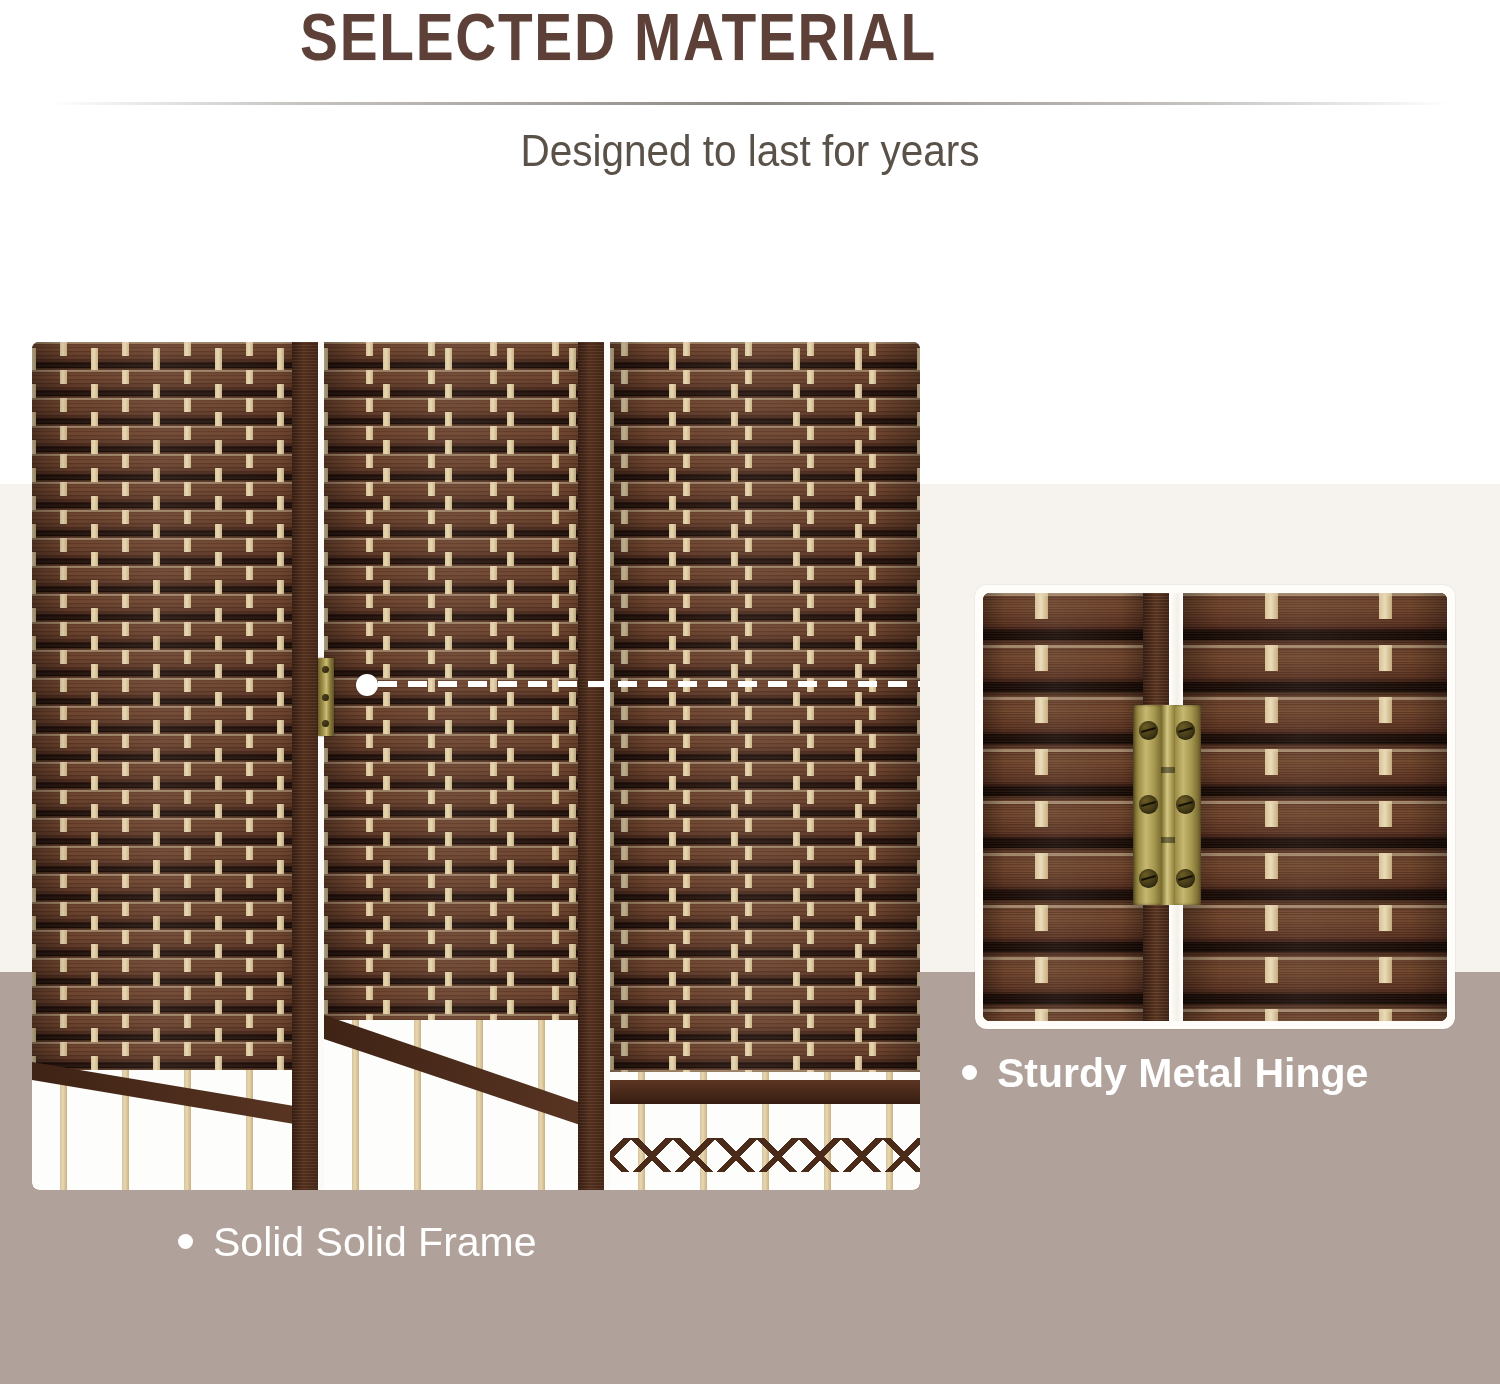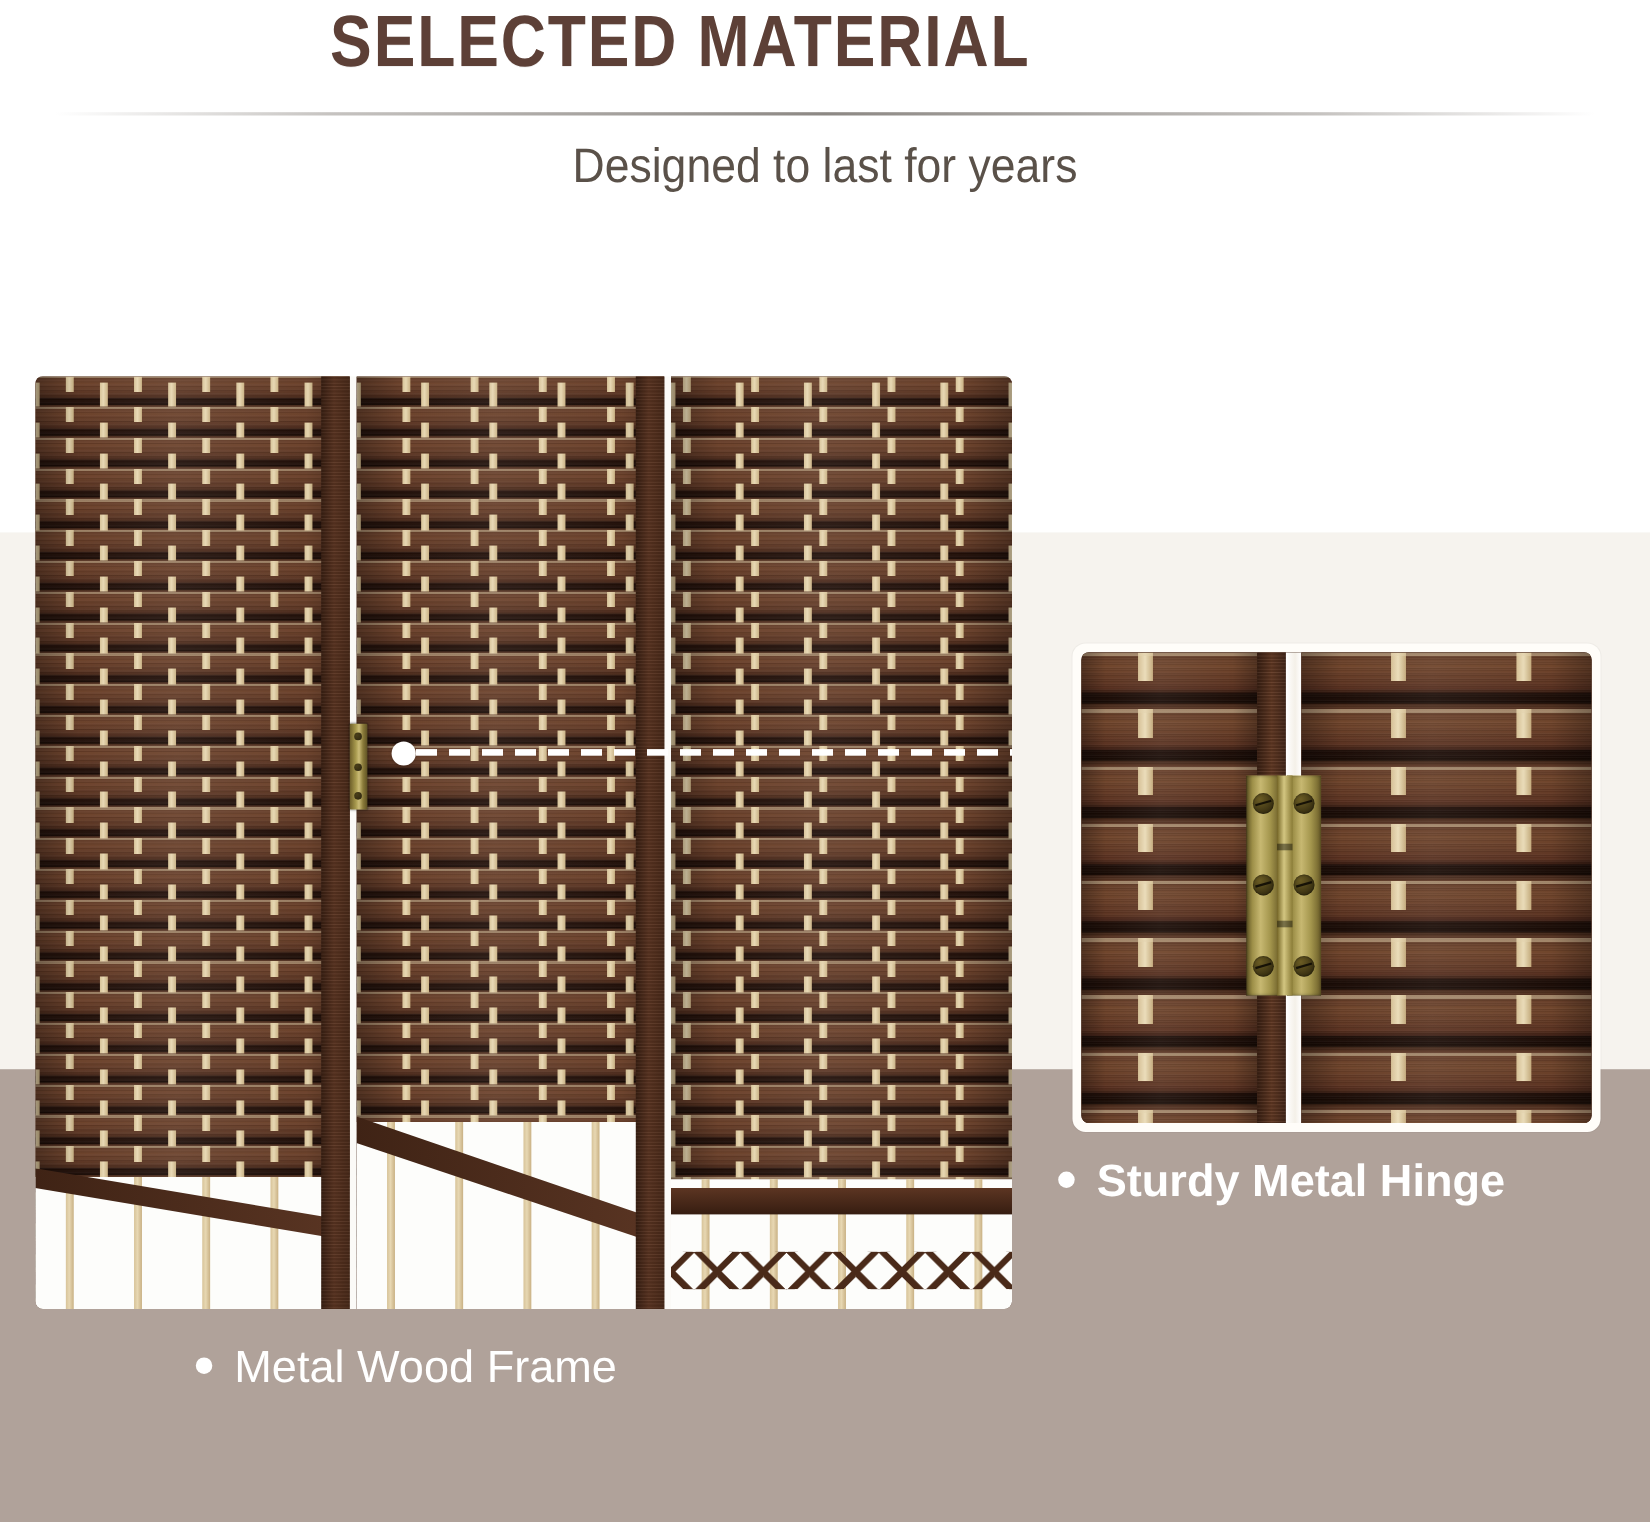--- a/index.html
+++ b/index.html
@@ -403,16 +403,16 @@
         <span class="iscrew" style="left:43px;top:164px"></span>
       </div>
     </div>
   </div>
 
   <div class="caption cap-hinge">
     <span class="bullet"></span><span>Sturdy Metal Hinge</span>
   </div>
 
   <div class="caption cap-frame">
-    <span class="bullet"></span><span>Metal Wood Frame</span>
+    <span class="bullet"></span><span>Solid Solid Frame</span>
   </div>
 
 </div>
 
 </body></html>

